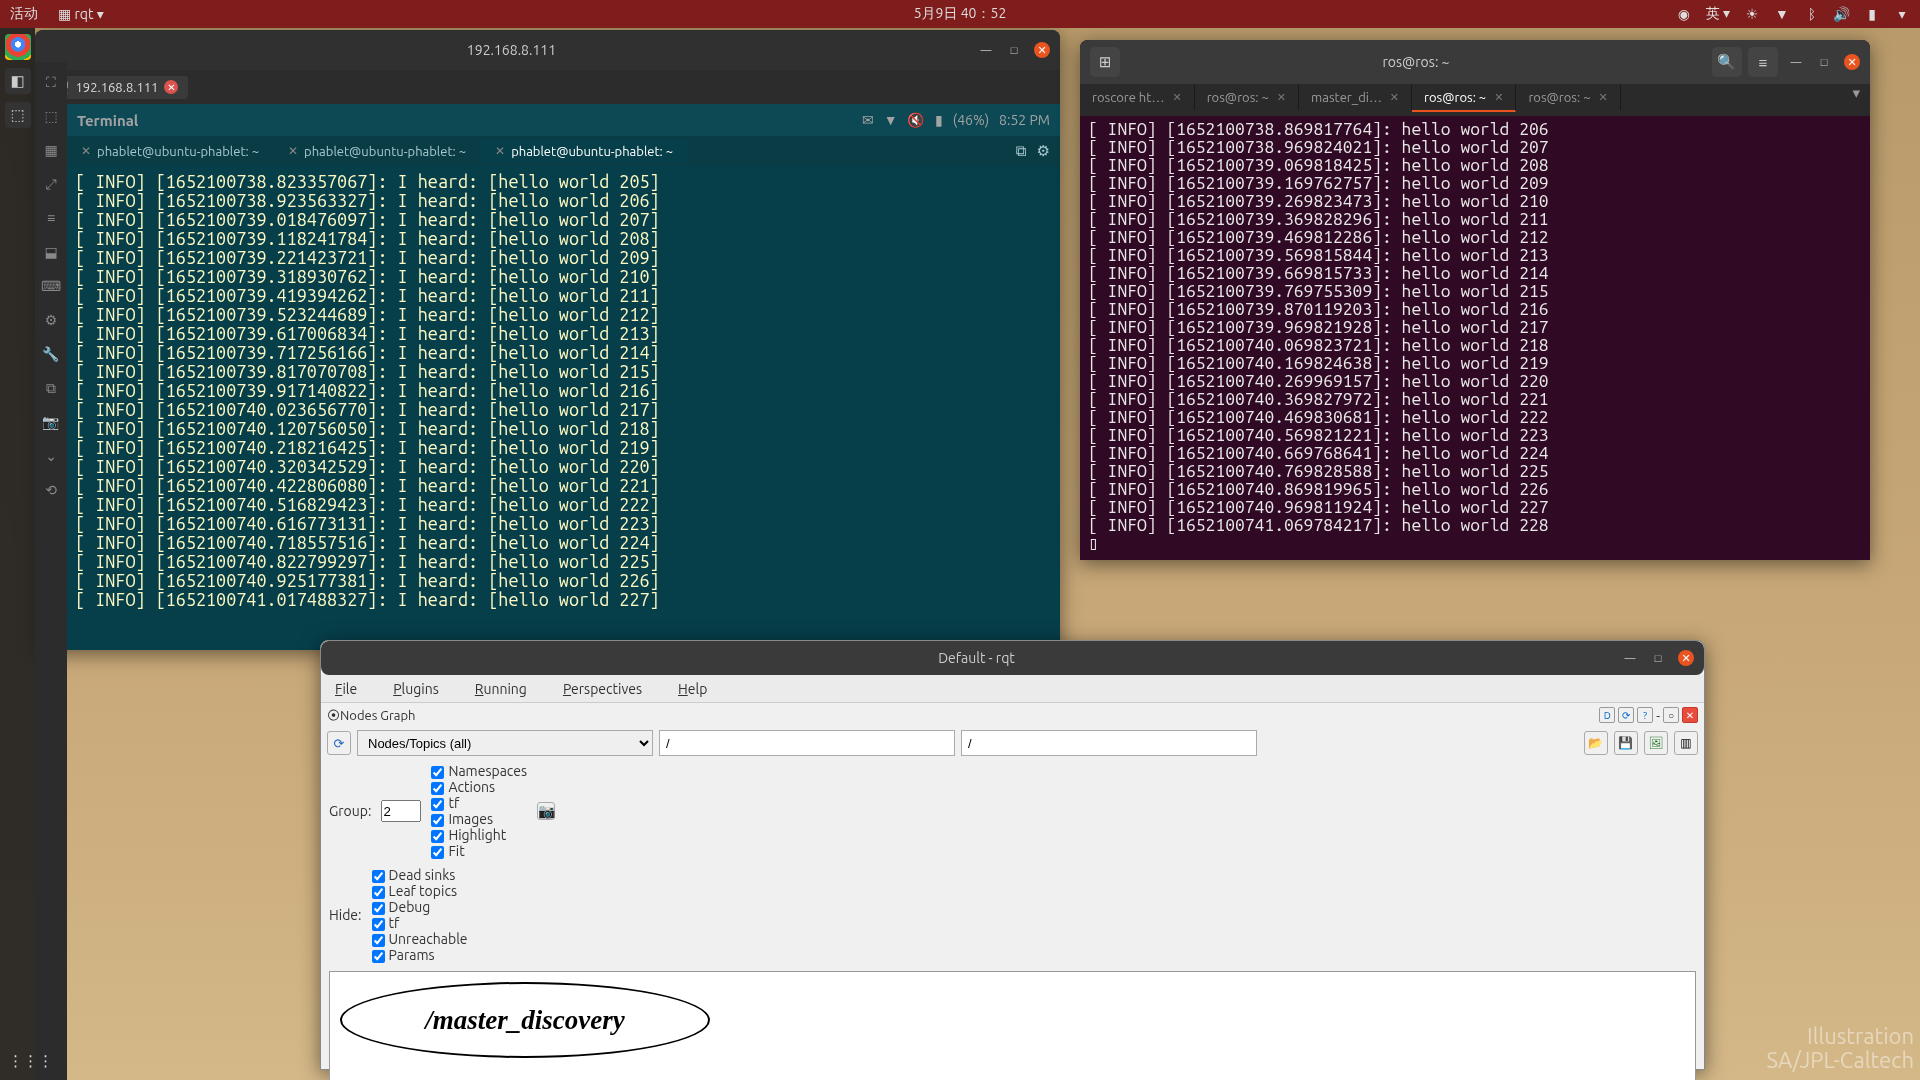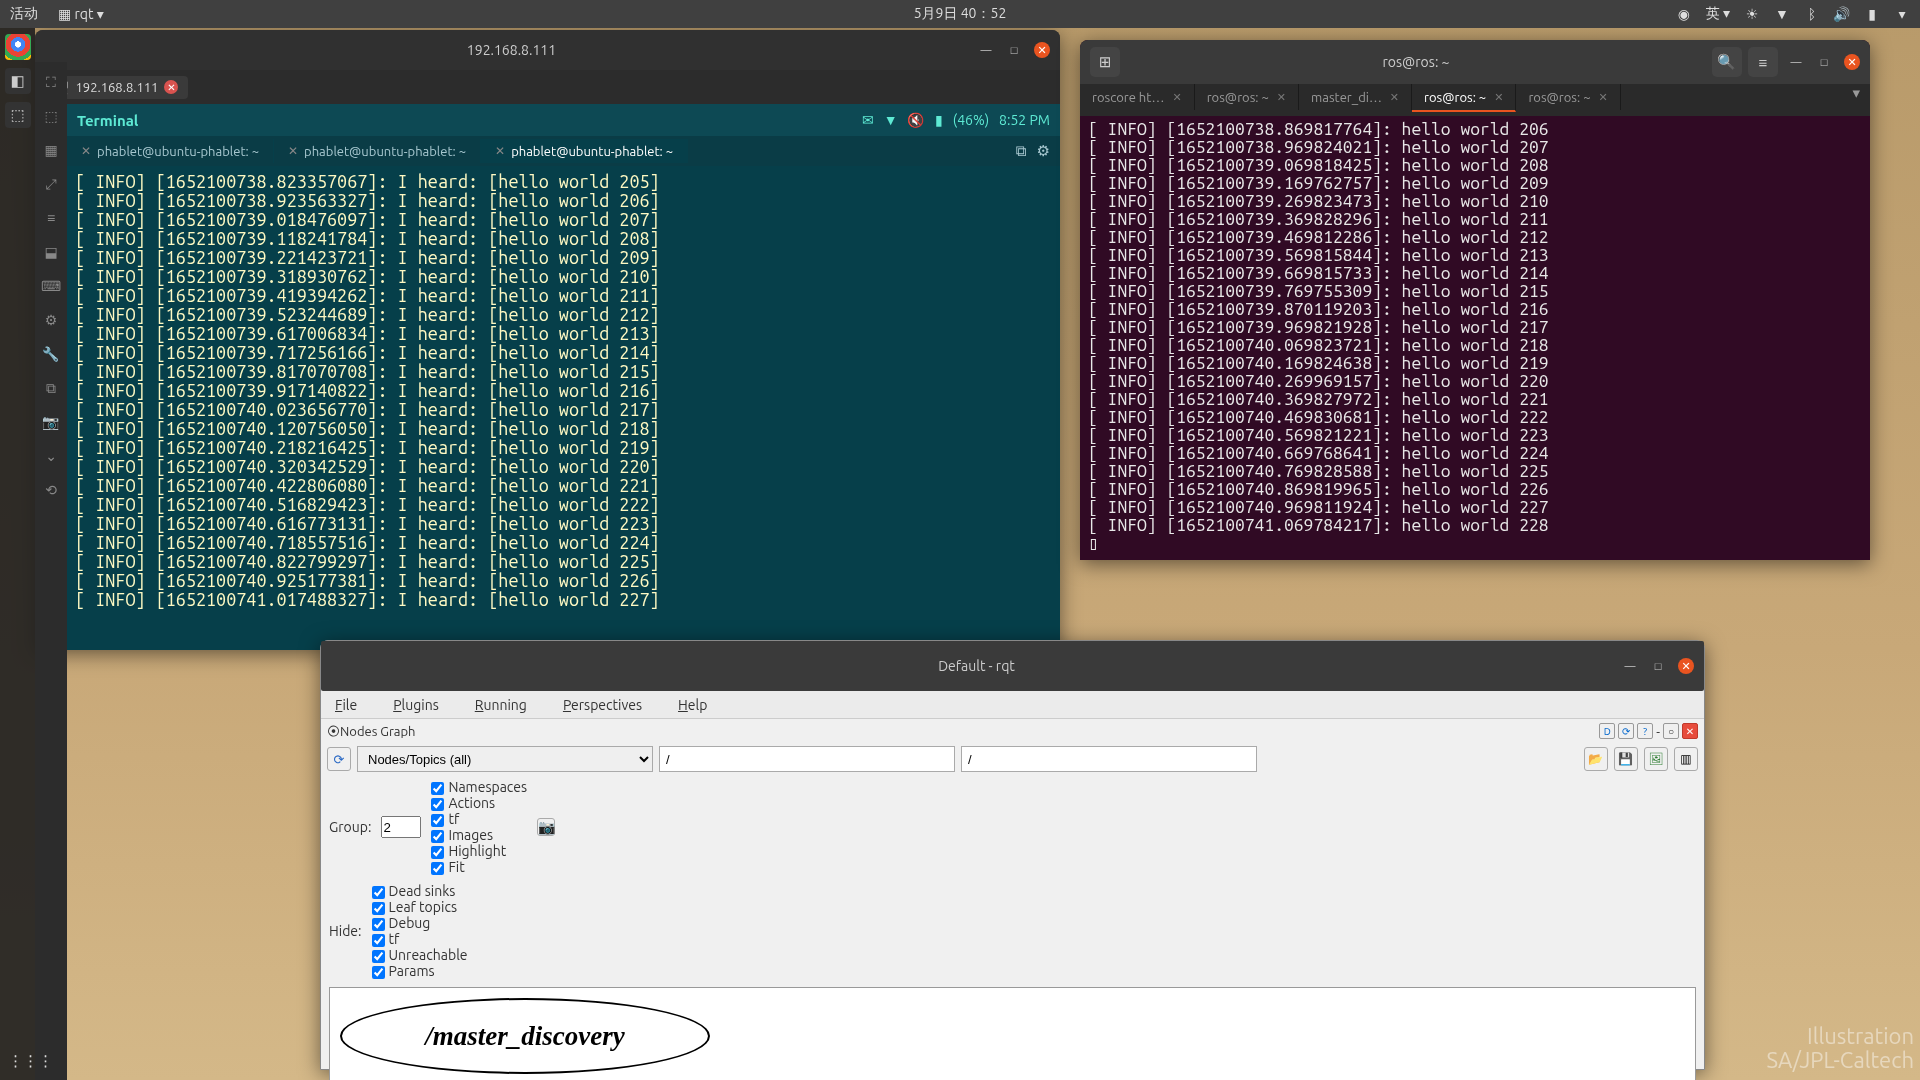--- a/index.html
+++ b/index.html
@@ -1,17 +1,17 @@
 <!DOCTYPE html>
 <html><head>
 <meta charset="utf-8">
 <style>
 *{box-sizing:border-box;margin:0;padding:0}
 body{width:1920px;height:1080px;font-family:"Ubuntu",sans-serif;font-size:15px;background:linear-gradient(#b89a6a,#c8a878 60%,#d4b888);overflow:hidden;position:relative}
-.topbar{position:absolute;top:0;left:0;right:0;height:28px;background:#404040;color:#ddd;display:flex;align-items:center;padding:0 10px;font-size:14px;z-index:100}
+.topbar{position:absolute;top:0;left:0;right:0;height:28px;background:#7f1d1d;color:#ddd;display:flex;align-items:center;padding:0 10px;font-size:14px;z-index:100}
 .topbar .left{display:flex;gap:20px;align-items:center}
 .topbar .center{position:absolute;left:50%;transform:translateX(-50%)}
 .topbar .right{margin-left:auto;display:flex;gap:14px;align-items:center}
 .topbar .icon{width:16px;height:16px;display:inline-flex;align-items:center;justify-content:center}
 .leftdock{position:absolute;top:28px;left:0;width:35px;bottom:0;background:rgba(30,30,30,0.9);display:flex;flex-direction:column;align-items:center;padding-top:6px;gap:8px;z-index:50}
 .leftdock .app{width:26px;height:26px;border-radius:4px;display:flex;align-items:center;justify-content:center;color:#ccc}
 .leftdock .chrome{background:radial-gradient(circle at 50% 40%,#fff 15%,#4285f4 16% 35%,#ea4335 36% 60%,#34a853 61% 80%,#fbbc05 81%)}
 .sidebar{position:absolute;top:62px;left:35px;width:32px;bottom:0;background:#2c2c2c;display:flex;flex-direction:column;align-items:center;padding-top:10px;gap:14px;z-index:40}
 .sidebar .sicon{width:20px;height:20px;color:#888;display:flex;align-items:center;justify-content:center;font-size:14px}
 .window{position:absolute;background:#3a3a3a;border-radius:8px 8px 0 0;box-shadow:0 4px 20px rgba(0,0,0,0.5)}
@@ -19,42 +19,42 @@
 .titlebar .title{flex:1;text-align:center;font-size:14px}
 .winbtns{display:flex;gap:12px;margin-left:auto}
 .winbtn{width:16px;height:16px;border-radius:50%;display:flex;align-items:center;justify-content:center;font-size:11px;color:#ccc;cursor:pointer}
 .winbtn.close{background:#e95420;color:#fff}
 
 .win-remote{top:30px;left:35px;width:1025px;height:620px}
 .remote-tabbar{height:34px;background:#2c2c2c;display:flex;align-items:center;padding:0 8px;gap:6px}
 .remote-tab{background:#3a3a3a;padding:4px 10px;border-radius:4px;color:#ddd;font-size:13px;display:flex;align-items:center;gap:6px}
 .remote-tab .x{width:14px;height:14px;background:#d9534f;border-radius:50%;color:#fff;font-size:10px;display:flex;align-items:center;justify-content:center}
 .remote-body{position:absolute;top:74px;left:32px;right:0;bottom:0;background:#063f4a}
-.phone-status{height:32px;background:#0d4954;display:flex;align-items:center;padding:0 10px;color:#5eead4;font-weight:bold;gap:10px}
+.phone-status{height:32px;background:#0d4954;display:flex;align-items:center;padding:0 10px;color:#a3a3a3;font-weight:bold;gap:10px}
 .phone-status .r{margin-left:auto;display:flex;gap:10px;align-items:center;font-weight:normal;font-size:14px}
 .phone-tabs{height:30px;background:#0a3c46;display:flex;align-items:center}
 .phone-tabs .tab{padding:5px 14px;color:#a8c8d0;font-size:13px;display:flex;align-items:center;gap:6px;border-right:1px solid #063f4a}
 .phone-tabs .tab .x{color:#888;font-size:12px}
 .phone-tabs .tab.active{background:#063f4a;color:#fff}
 .phone-tabs .ricons{margin-left:auto;display:flex;gap:10px;padding-right:10px;color:#a8c8d0}
 .term-out{padding:6px 8px;font-family:"Ubuntu Mono",monospace;font-size:18px;line-height:19px;color:#fef9c3;white-space:pre}
 
 .win-gterm{top:40px;left:1080px;width:790px;height:520px;background:#2c001e}
 .win-gterm .titlebar{background:#3a3a3a;height:44px}
 .gterm-btns{display:flex;gap:6px}
 .gbtn{width:30px;height:30px;border-radius:5px;background:#444;display:flex;align-items:center;justify-content:center;color:#ccc}
 .gterm-tabs{height:32px;background:#2a2a2a;display:flex;align-items:flex-start}
 .gterm-tabs .tab{padding:6px 12px;color:#999;font-size:13px;display:flex;align-items:center;gap:8px;border-right:1px solid #1a1a1a}
 .gterm-tabs .tab.active{color:#fff;border-bottom:2px solid #e95420}
 .gterm-tabs .tab .x{color:#777;font-size:11px}
 .gterm-tabs .drop{margin-left:auto;padding:0 10px;color:#999}
 .gterm-out{padding:4px 8px;font-family:"Ubuntu Mono",monospace;font-size:17.5px;line-height:18px;color:#e8e8e8;background:#300a24;white-space:pre;height:calc(100% - 76px);overflow:hidden}
 
 .win-rqt{top:640px;left:320px;width:1385px;height:430px;background:#f0f0f0;border:1px solid #888}
-.win-rqt .titlebar{background:#3a3a3a;height:50px;border-radius:2px}
+.win-rqt .titlebar{background:#3a3a3a;height:34px;border-radius:8px}
 .rqt-menu{height:28px;background:#ebebeb;display:flex;align-items:center;padding:0 6px;gap:20px;font-size:14px;color:#333;border-bottom:1px solid #ccc}
 .rqt-menu span{padding:3px 8px}
 .rqt-menu span u{text-decoration:underline}
 .rqt-sub{height:24px;display:flex;align-items:center;padding:0 6px;font-size:13px;color:#333;justify-content:space-between}
 .rqt-sub .subr{display:flex;gap:3px;align-items:center}
 .rqt-sub .subr .b{width:16px;height:16px;border:1px solid #999;border-radius:2px;font-size:10px;display:flex;align-items:center;justify-content:center}
 .rqt-tools{height:32px;display:flex;align-items:center;padding:0 6px;gap:6px;font-size:13px}
 .rqt-tools .refresh{width:24px;height:24px;border:1px solid #aaa;border-radius:3px;display:flex;align-items:center;justify-content:center;color:#2968c4}
 .rqt-tools select,.rqt-tools input{height:26px;border:1px solid #aaa;padding:0 6px;font-size:13px}
 .rqt-tools .combo{width:296px}

